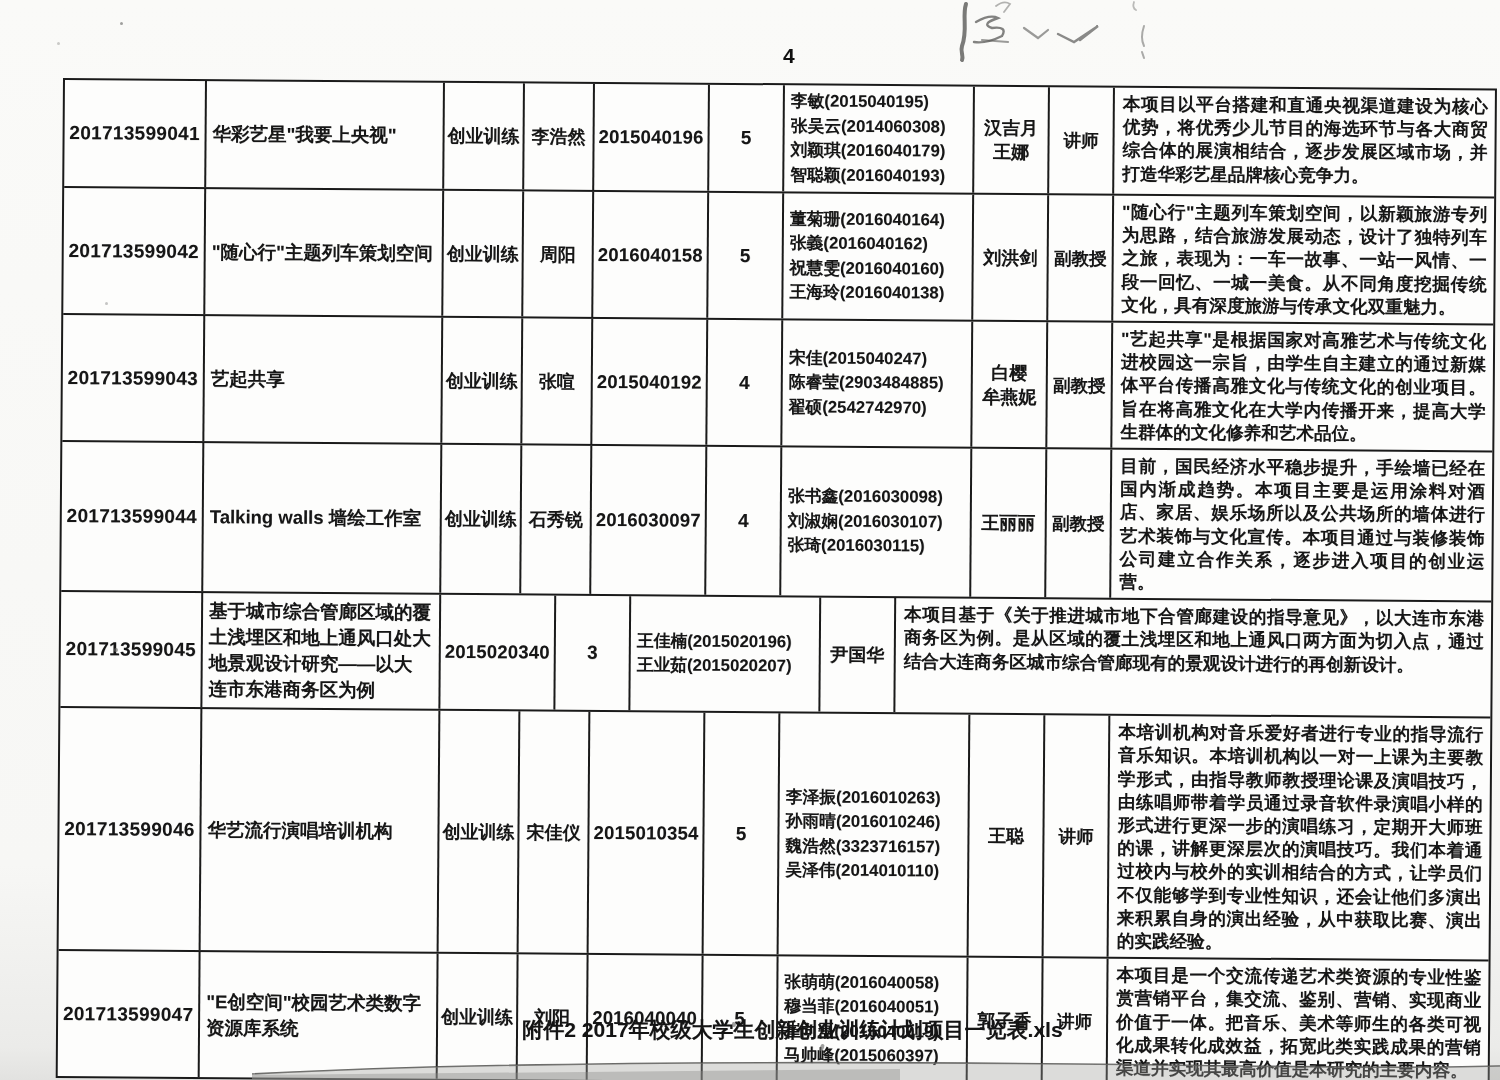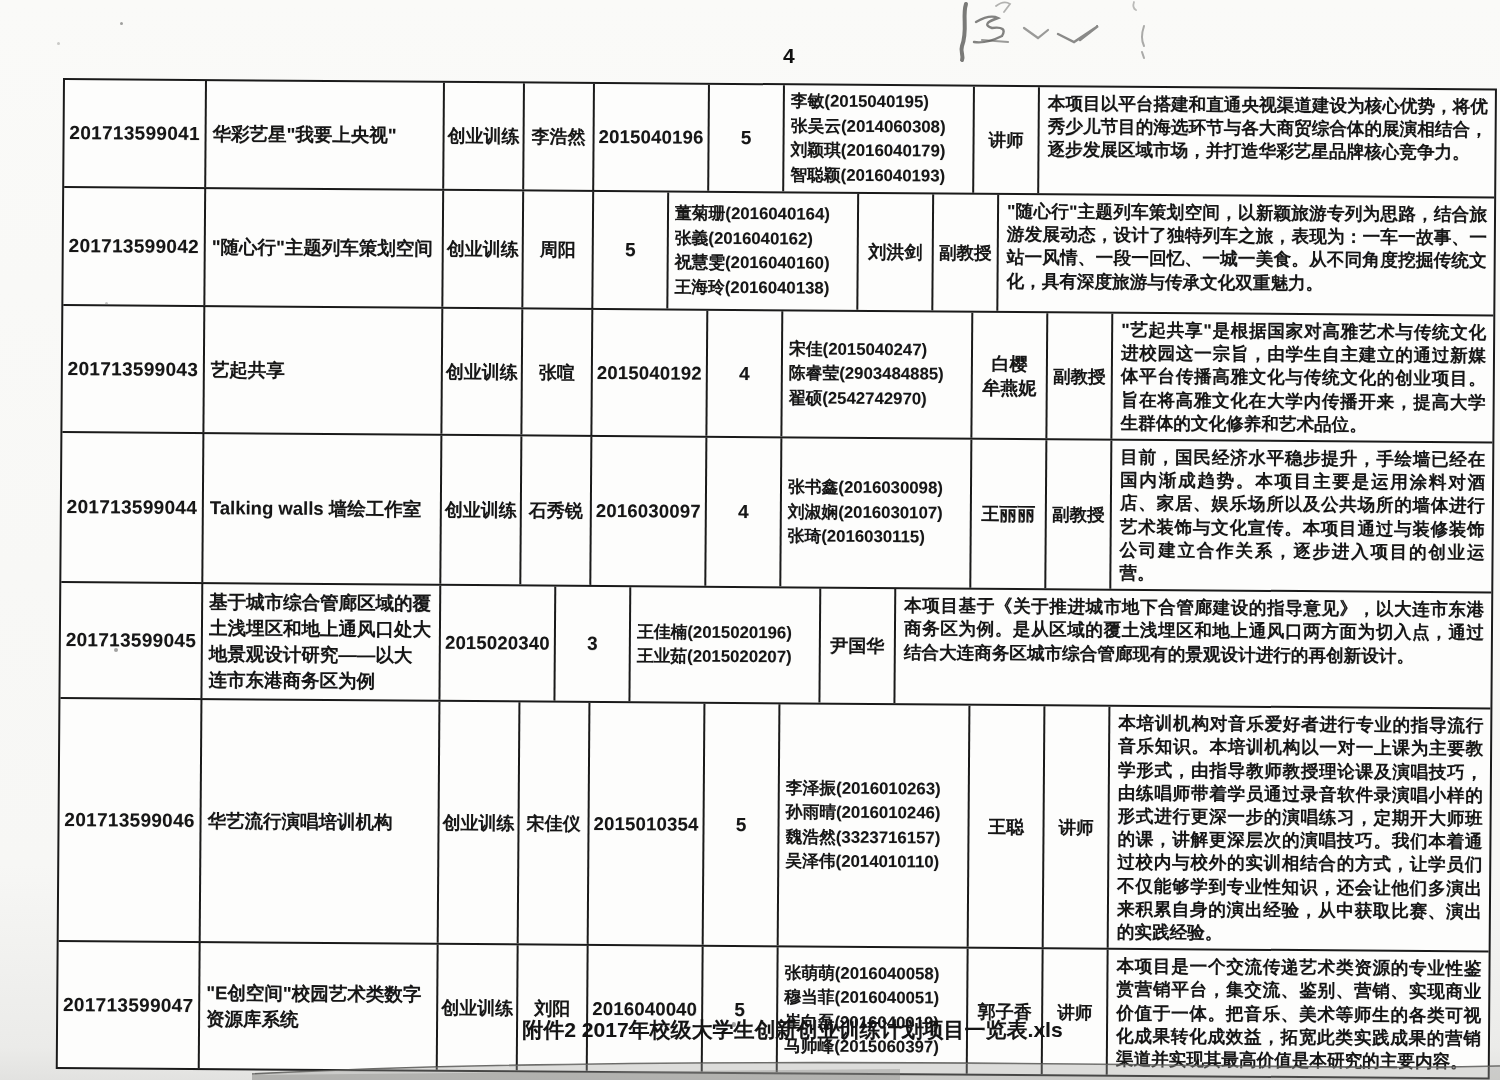--- a/index.html
+++ b/index.html
@@ -88,29 +88,34 @@
     <div class="cell c-type">创业训练</div>
     <div class="cell c-leader">李浩然</div>
     <div class="cell c-lid">2015040196</div>
     <div class="cell c-count">5</div>
     <div class="cell c-members">
             <div>李敏(2015040195)</div>
             <div>张吴云(2014060308)</div>
             <div>刘颖琪(2016040179)</div>
             <div>智聪颖(2016040193)</div>
           </div>
+    <div class="cell c-teachers">
+            <div>汉吉月</div>
+            <div>王娜</div>
+          </div>
     <div class="cell c-title">讲师</div>
     <div class="cell c-desc">本项目以平台搭建和直通央视渠道建设为核心优势，将优秀少儿节目的海选环节与各大商贸综合体的展演相结合，逐步发展区域市场，并打造华彩艺星品牌核心竞争力。</div>
   </div>
 
   <div class="trow">
     <div class="cell c-id">201713599042</div>
     <div class="cell c-name">"随心行"主题列车策划空间</div>
     <div class="cell c-type">创业训练</div>
     <div class="cell c-leader">周阳</div>
+    <div class="cell c-lid">2016040158</div>
     <div class="cell c-count">5</div>
     <div class="cell c-members">
             <div>董菊珊(2016040164)</div>
             <div>张義(2016040162)</div>
             <div>祝慧雯(2016040160)</div>
             <div>王海玲(2016040138)</div>
           </div>
     <div class="cell c-teachers">
             <div>刘洪剑</div>
           </div>

